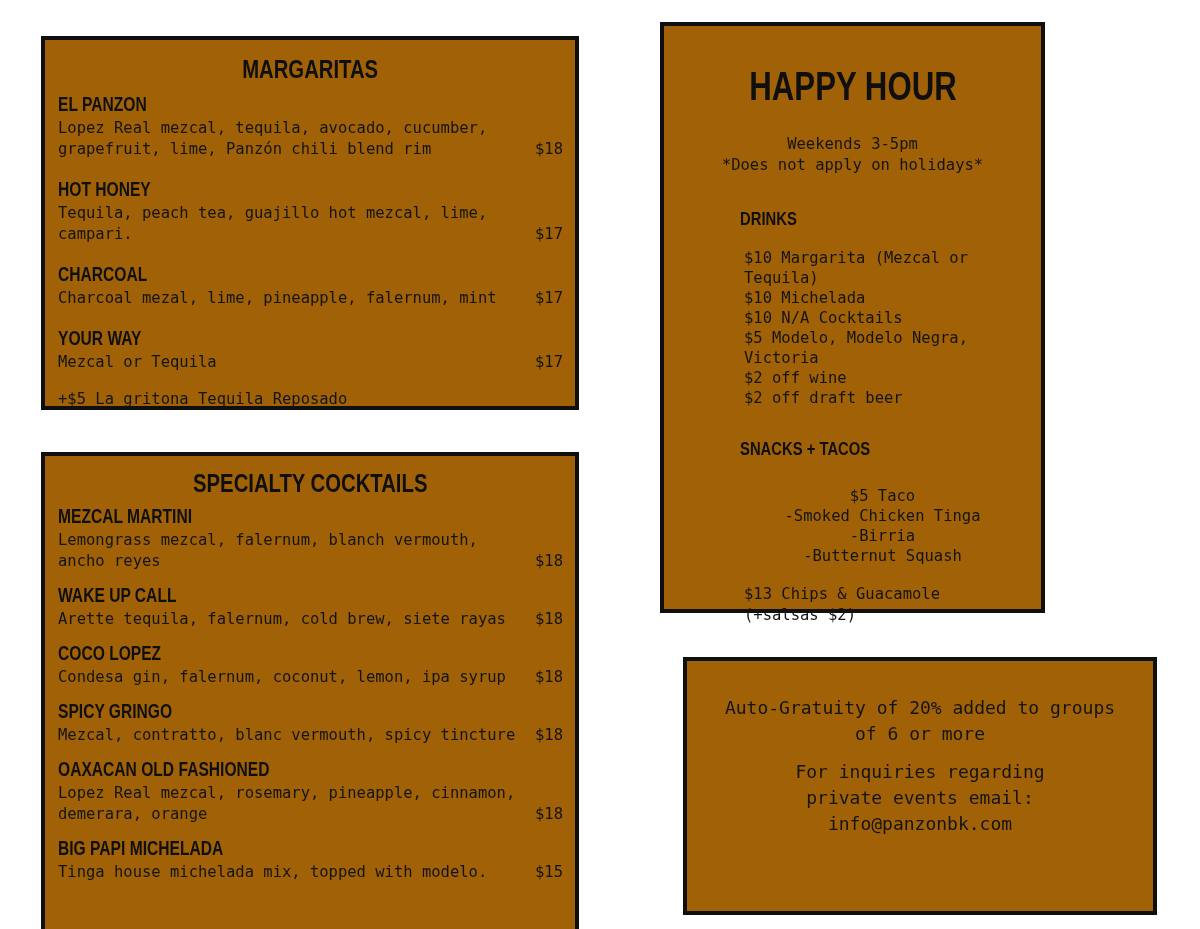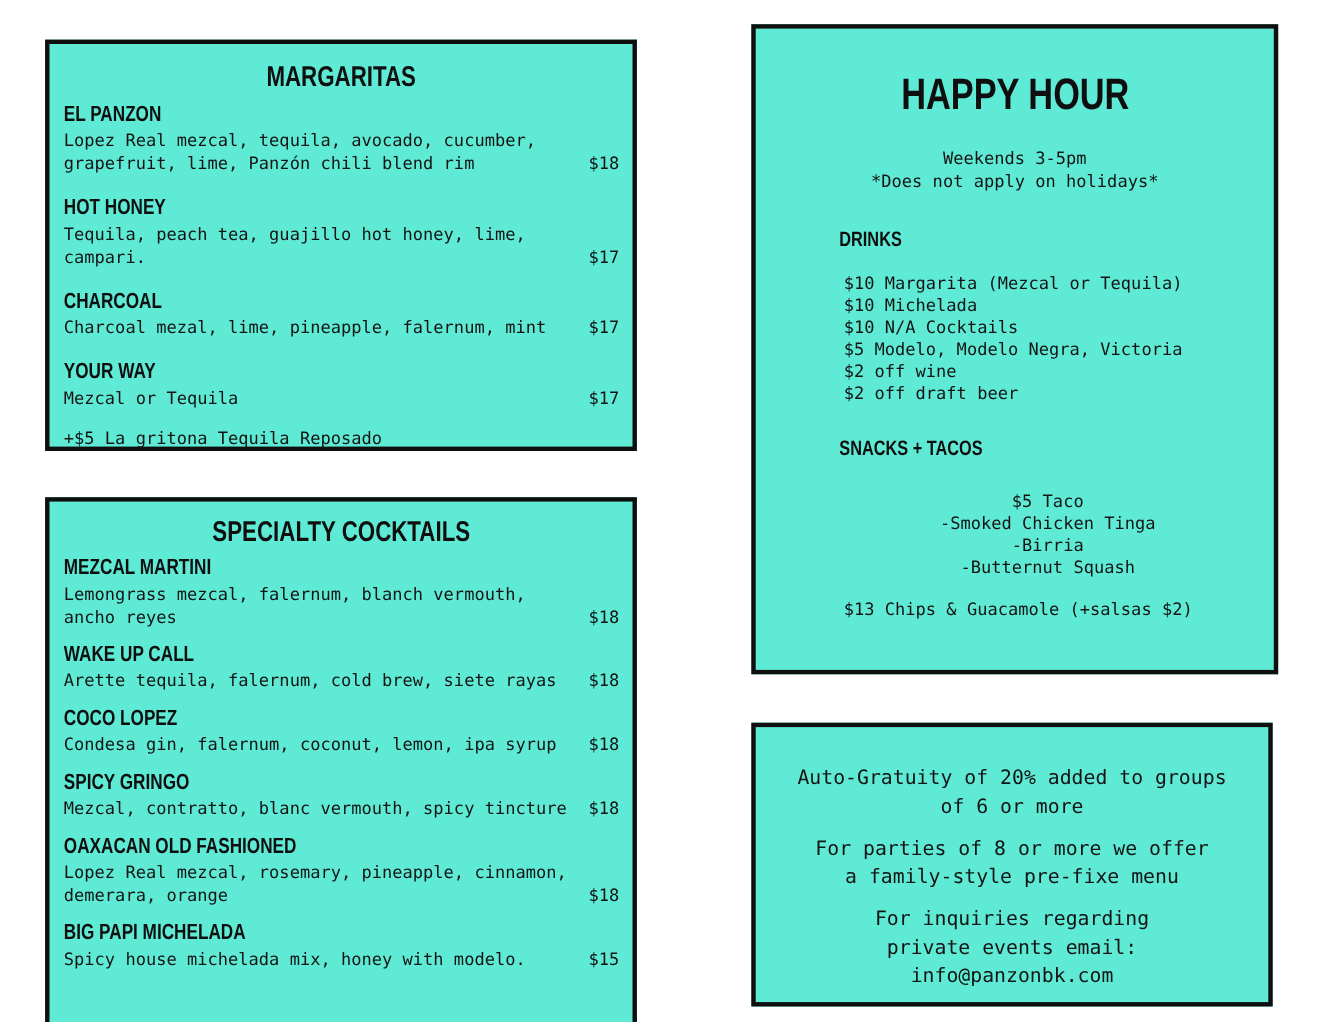--- a/index.html
+++ b/index.html
@@ -1,21 +1,21 @@
 <!DOCTYPE html>
 <html><head>
 <meta charset="utf-8">
 <style>
   * { margin:0; padding:0; box-sizing:border-box; }
   html,body { width:1200px; height:929px; background:#ffffff; overflow:hidden; }
   body { position:relative; font-family:"DejaVu Sans Mono", monospace; color:#0f0f0f; }
 
   .menu-box {
     position:absolute;
-    background:#5eead4;
+    background:#a16207;
     border:4px solid #0f0f0f;
   }
 
   
   .head {
     font-family:"Liberation Sans", sans-serif;
     font-weight:bold;
     color:#0f0f0f;
     white-space:nowrap;
   }
@@ -40,21 +40,21 @@
 
   .item { margin-bottom:17px; }
   #box-specialty .item { margin-bottom:11px; }
   .item-name { font-size:20px; line-height:24px; margin-bottom:2px; }
   .item-body { display:flex; align-items:flex-end; }
   .item-desc { width:460px; }
   .item-price { flex:1; text-align:right; white-space:nowrap; }
   .item-note { margin-top:16px; }
 
   
-  #box-happyhour { left:683px; top:22px; width:479px; height:591px; padding:38px 20px 0 20px; }
+  #box-happyhour { left:660px; top:22px; width:385px; height:591px; padding:38px 20px 0 20px; }
   .hh-title { text-align:center; font-size:40px; line-height:44px; }
   .hh-schedule { margin-top:26px; text-align:center; }
   .hh-schedule .mono { line-height:21px; }
   .hh-subhead { font-size:19px; line-height:22px; margin-top:32px; padding-left:56px; }
   .hh-list { margin-top:18px; padding-left:60px; }
   .hh-list .mono { line-height:20px; }
   .hh-subhead.snacks { margin-top:30px; }
   .hh-list.snacks { margin-top:26px;text-align:center; }
   .hh-chips { margin-top:18px; padding-left:60px; }
 
@@ -74,21 +74,21 @@
     <div class="item-name head"><span class="cond-left">EL PANZON</span></div>
     <div class="item-body">
       <div class="item-desc mono">Lopez Real mezcal, tequila, avocado, cucumber, grapefruit, lime, Panzón chili blend rim</div>
       <div class="item-price mono">$18</div>
     </div>
   </div>
 
   <div class="item">
     <div class="item-name head"><span class="cond-left">HOT HONEY</span></div>
     <div class="item-body">
-      <div class="item-desc mono">Tequila, peach tea, guajillo hot honey, lime, campari.</div>
+      <div class="item-desc mono">Tequila, peach tea, guajillo hot mezcal, lime, campari.</div>
       <div class="item-price mono">$17</div>
     </div>
   </div>
 
   <div class="item">
     <div class="item-name head"><span class="cond-left">CHARCOAL</span></div>
     <div class="item-body">
       <div class="item-desc mono">Charcoal mezal, lime, pineapple, falernum, mint</div>
       <div class="item-price mono">$17</div>
     </div>
@@ -143,21 +143,21 @@
     <div class="item-name head"><span class="cond-left">OAXACAN OLD FASHIONED</span></div>
     <div class="item-body">
       <div class="item-desc mono">Lopez Real mezcal, rosemary, pineapple, cinnamon, demerara, orange</div>
       <div class="item-price mono">$18</div>
     </div>
   </div>
 
   <div class="item">
     <div class="item-name head"><span class="cond-left">BIG PAPI MICHELADA</span></div>
     <div class="item-body">
-      <div class="item-desc mono">Spicy house michelada mix, honey with modelo.</div>
+      <div class="item-desc mono">Tinga house michelada mix, topped with modelo.</div>
       <div class="item-price mono">$15</div>
     </div>
   </div>
 </section>
 
 <section class="menu-box" id="box-happyhour">
   <h1 class="hh-title head"><span class="cond">HAPPY HOUR</span></h1>
 
   <div class="hh-schedule">
     <div class="mono">Weekends 3-5pm</div>
@@ -186,21 +186,17 @@
 
   <div class="hh-chips mono">$13 Chips &amp; Guacamole (+salsas $2)</div>
 </section>
 
 <section class="menu-box" id="box-info">
   <div class="info-par">
     <div class="mono-lg">Auto-Gratuity of 20% added to groups</div>
     <div class="mono-lg">of 6 or more</div>
   </div>
   <div class="info-par">
-    <div class="mono-lg">For parties of 8 or more we offer</div>
-    <div class="mono-lg">a family-style pre-fixe menu</div>
-  </div>
-  <div class="info-par">
     <div class="mono-lg">For inquiries regarding</div>
     <div class="mono-lg">private events email:</div>
     <div class="mono-lg">info@panzonbk.com</div>
   </div>
 </section>
 
 </body></html>

